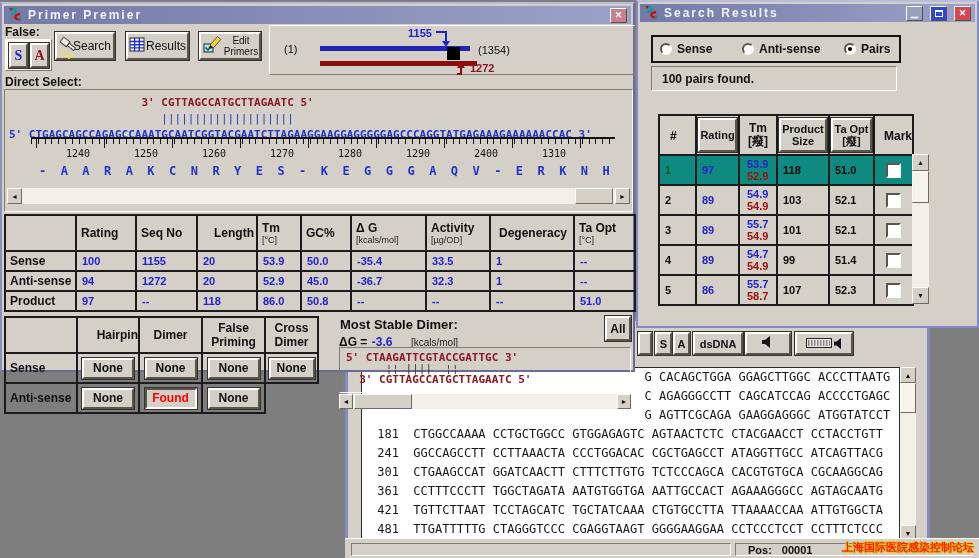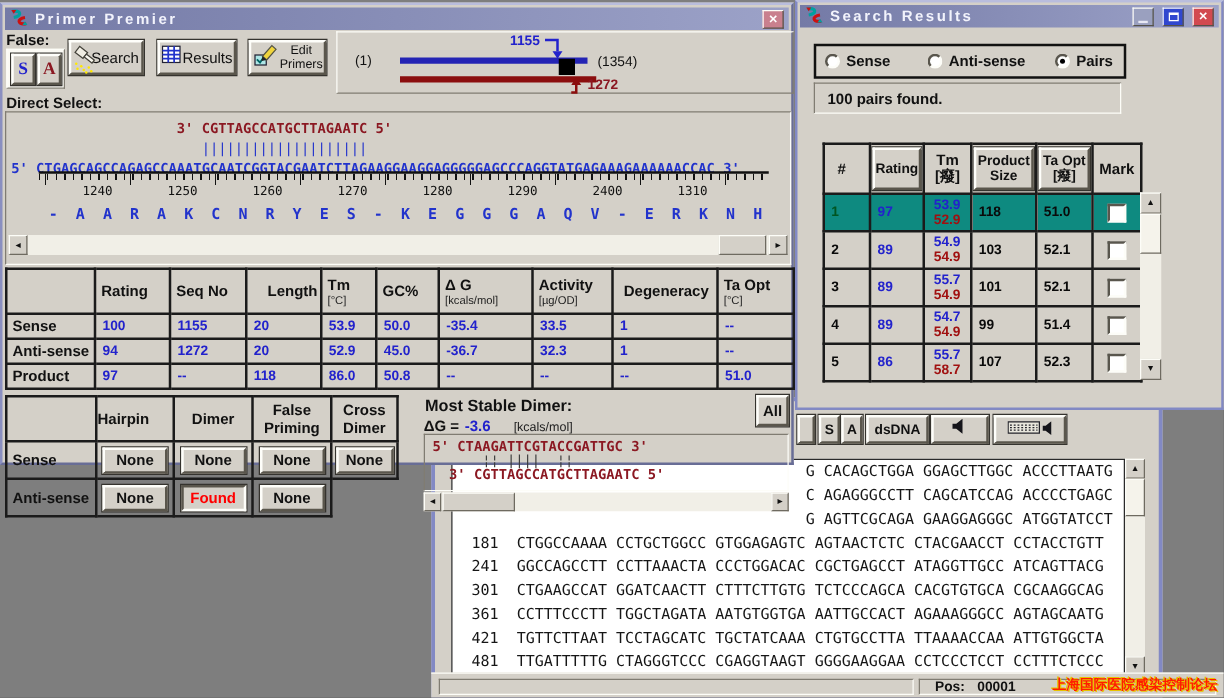--- a/index.html
+++ b/index.html
@@ -301,21 +301,21 @@
     <colgroup>
           <col style="width:72px">
           <col style="width:62px">
           <col style="width:63px">
           <col style="width:63px">
           <col style="width:53px">
         </colgroup>
     <tbody>
           <tr style="height:36px">
       <th></th>
-      <th style="text-align:left">
+      <th style="text-align:right">
               <div class="hl">Hairpin</div>
             </th>
       <th style="text-align:center">
               <div class="hl">Dimer</div>
             </th>
       <th style="text-align:center;line-height:13px">
               <div class="hl">False Priming</div>
             </th>
       <th style="text-align:center;line-height:13px">
               <div class="hl">Cross Dimer</div>
@@ -442,21 +442,21 @@
                 <span>Product</span>
                 <span>Size</span>
               </div>
             </th>
       <th>
               <div class="hbtn b3" style="width:41px;height:34px;margin:0 auto">
                 <span>Ta Opt</span>
                 <span>[癈]</span>
               </div>
             </th>
-      <th style="text-align:center"><span class="hl">Mark</span></th>
+      <th style="text-align:right"><span class="hl">Mark</span></th>
     </tr>
     <tr style="height:30px;background:var(--accent-teal)">
       <td class="val" style="color:#052">1</td>
       <td class="val blu">97</td>
       <td class="tmcell">
               <span class="blu" style="display:block">53.9</span>
               <span style="display:block;color:#a01010">52.9</span>
             </td>
       <td class="val" style="color:#0a0a0a">118</td>
       <td class="val" style="color:#0a0a0a">51.0</td>

